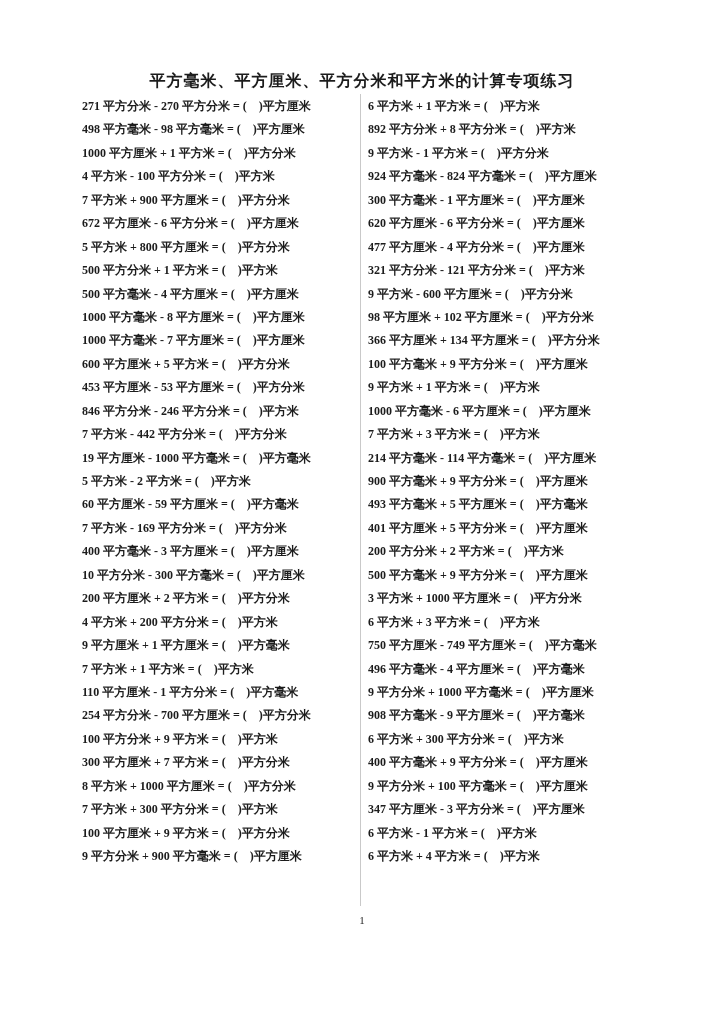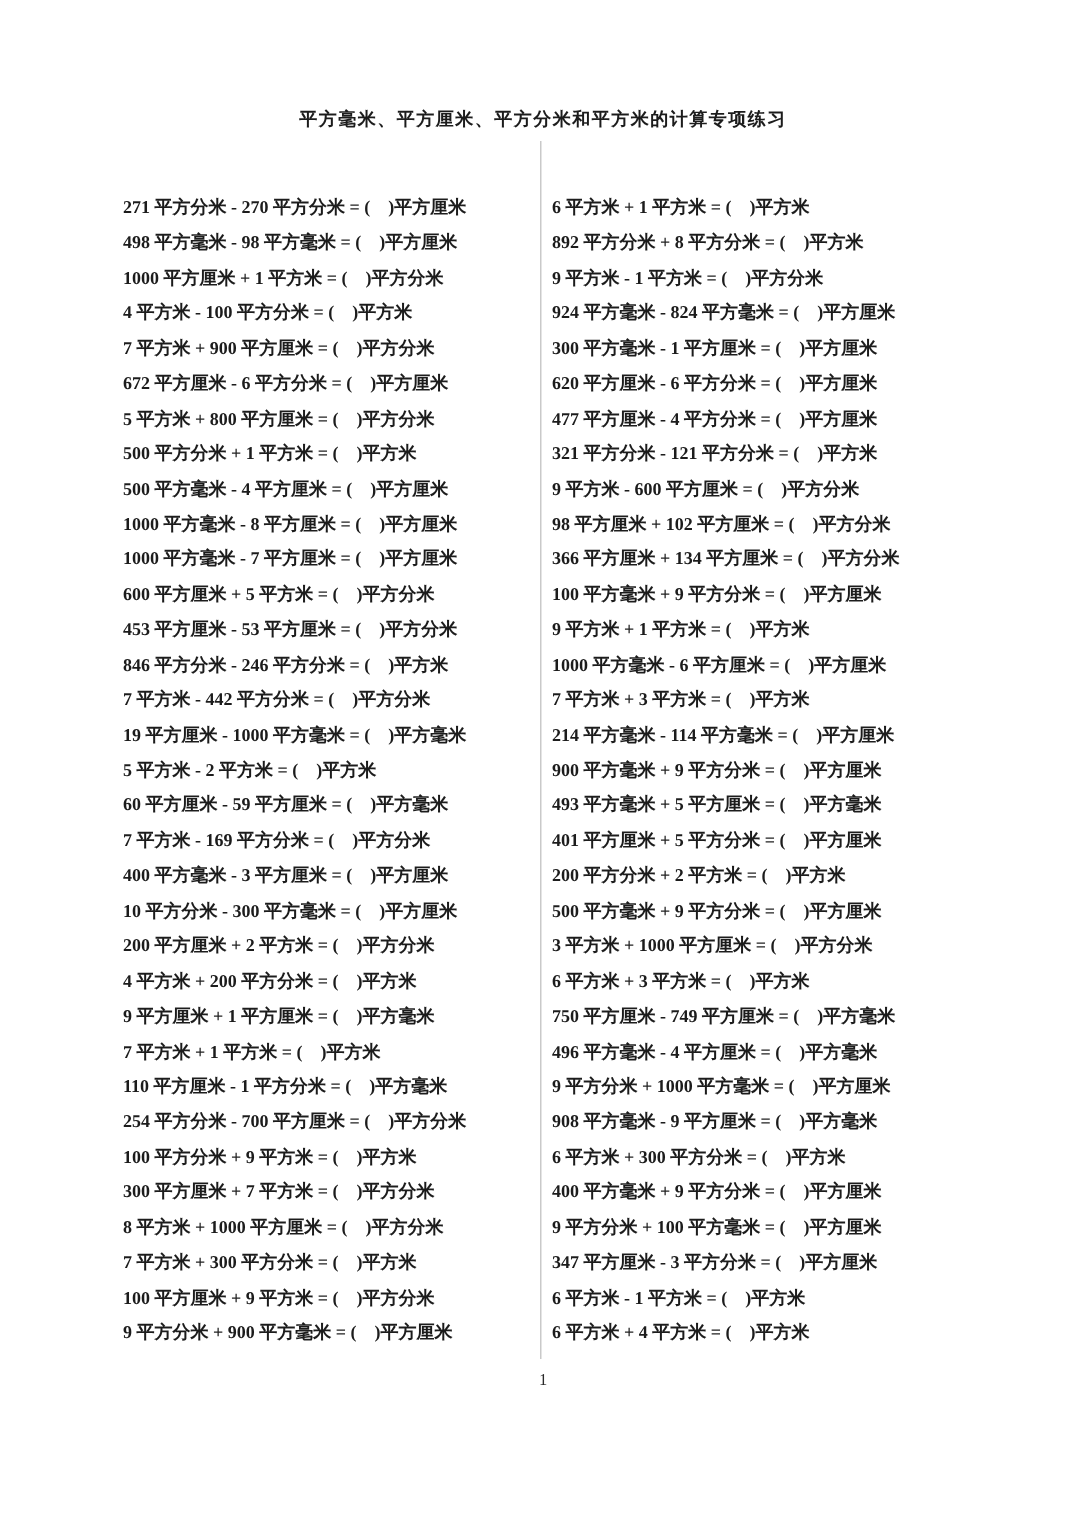--- a/index.html
+++ b/index.html
@@ -15,29 +15,28 @@
     overflow: hidden;
     font-family: "Liberation Serif", "DejaVu Serif", serif;
     color: #1c1c1c;
   }
   .doc-title {
     position: absolute;
     top: 71px;
     left: 0;
     width: 724px;
     text-align: center;
-    font-size: 12px;
+    font-size: 16px;
     font-weight: bold;
     letter-spacing: 1px;
     color: #1c1c1c;
   }
   .column {
     position: absolute;
     top: 95px;
-    margin-top: 32px;
   }
   .column.left  { left: 82px;  }
   .column.right { left: 368px; }
   .exercise-row {
     height: 23.45px;
     line-height: 23.45px;
     font-size: 12px;
     font-weight: bold;
     white-space: pre;
     color: #1c1c1c;

